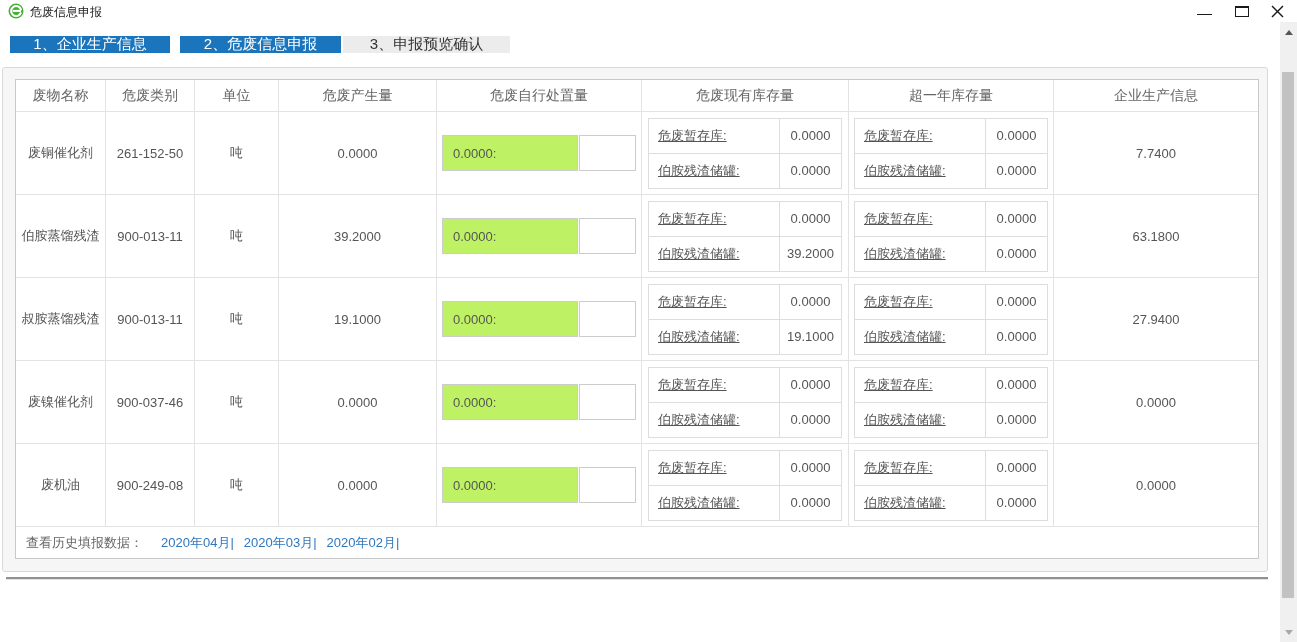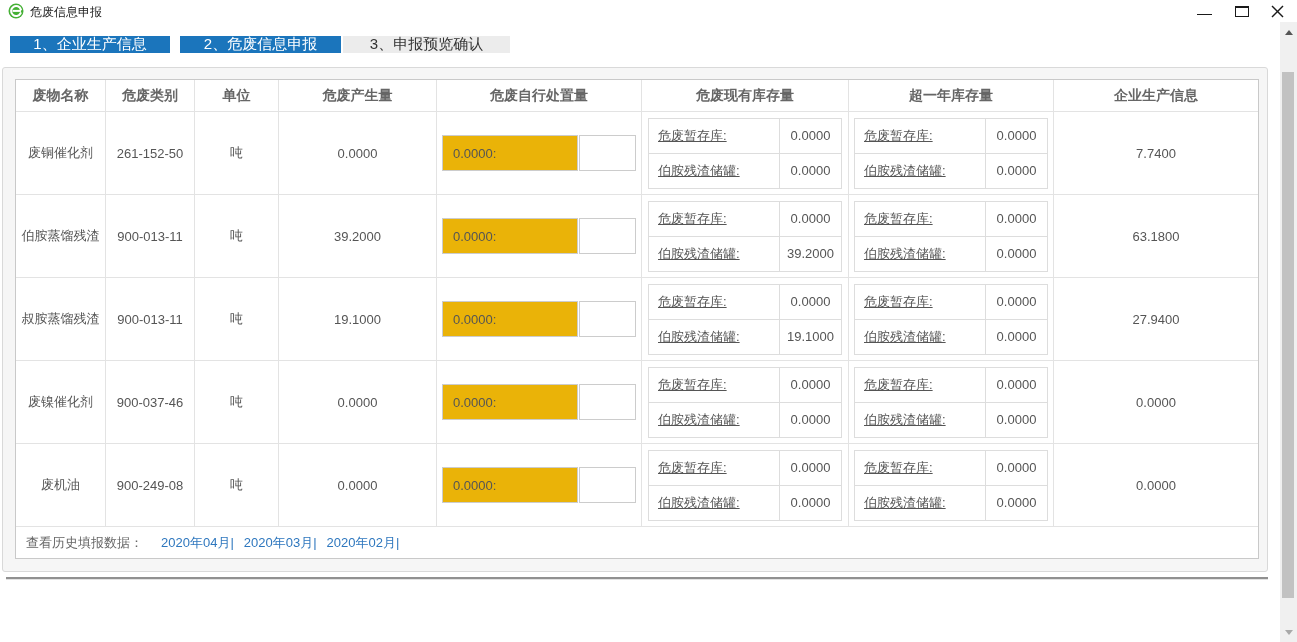--- a/index.html
+++ b/index.html
@@ -20,30 +20,30 @@
   .tab2 { left:180px; width:161px; }
   .tab3 { left:343px; width:167px; }
   .tab-blue { background:#1b75bc; color:#fff; }
   .tab-gray { background:#ececec; color:#333; }
 
   .panel { position:absolute; left:2px; top:67px; width:1266px; height:505px;
            background:#f6f6f6; border:1px solid #d9d9d9; border-radius:3px; }
   .table { position:absolute; left:12px; top:11px; width:1244px; height:480px;
            background:#fff; border:1px solid #c9c9c9; display:flex; flex-direction:column; }
   .thead { display:flex; height:32px; border-bottom:1px solid #e3e3e3; flex:none; }
-  .th { display:flex; align-items:center; justify-content:center; font-size:14px; font-weight:bold; color:#666; }
+  .th { display:flex; align-items:center; justify-content:center; font-size:14px; font-weight:normal; color:#666; }
   .th:not(:last-child) { border-right:1px solid #e3e3e3; }
   .tr { display:flex; height:83px; border-bottom:1px solid #e3e3e3; flex:none; background:#fff; }
   .td { display:flex; align-items:center; justify-content:center; font-size:13px; color:#555; }
   .td:not(:last-child) { border-right:1px solid #e3e3e3; }
   .c1 { width:90px; } .c2 { width:89px; } .c3 { width:84px; } .c4 { width:158px; }
   .c5 { width:205px; } .c6 { width:207px; } .c7 { width:205px; } .c8 { flex:1; }
 
   .self-box { display:flex; width:194px; height:36px; }
-  .self-label { width:136px; height:36px; border:1px solid #ccc; background:#eab308;
+  .self-label { width:136px; height:36px; border:1px solid #ccc; background:#bef264;
                 display:flex; align-items:center; padding-left:10px; color:#555; font-size:13px; }
   .self-input { width:57px; height:36px; border:1px solid #ccc; background:#fff; margin-left:1px; }
 
   .stock-wrap { width:194px; }
   .stock-row { display:flex; width:194px; height:36px; border:1px solid #ddd; background:#fff; }
   .stock-row + .stock-row { margin-top:-1px; }
   .stock-label { flex:1; display:flex; align-items:center; padding-left:9px; font-size:13px; color:#555;text-decoration:underline; }
   .stock-value { width:62px; border-left:1px solid #ddd; display:flex; align-items:center;
                  justify-content:center; font-size:13px; color:#555; }
 

